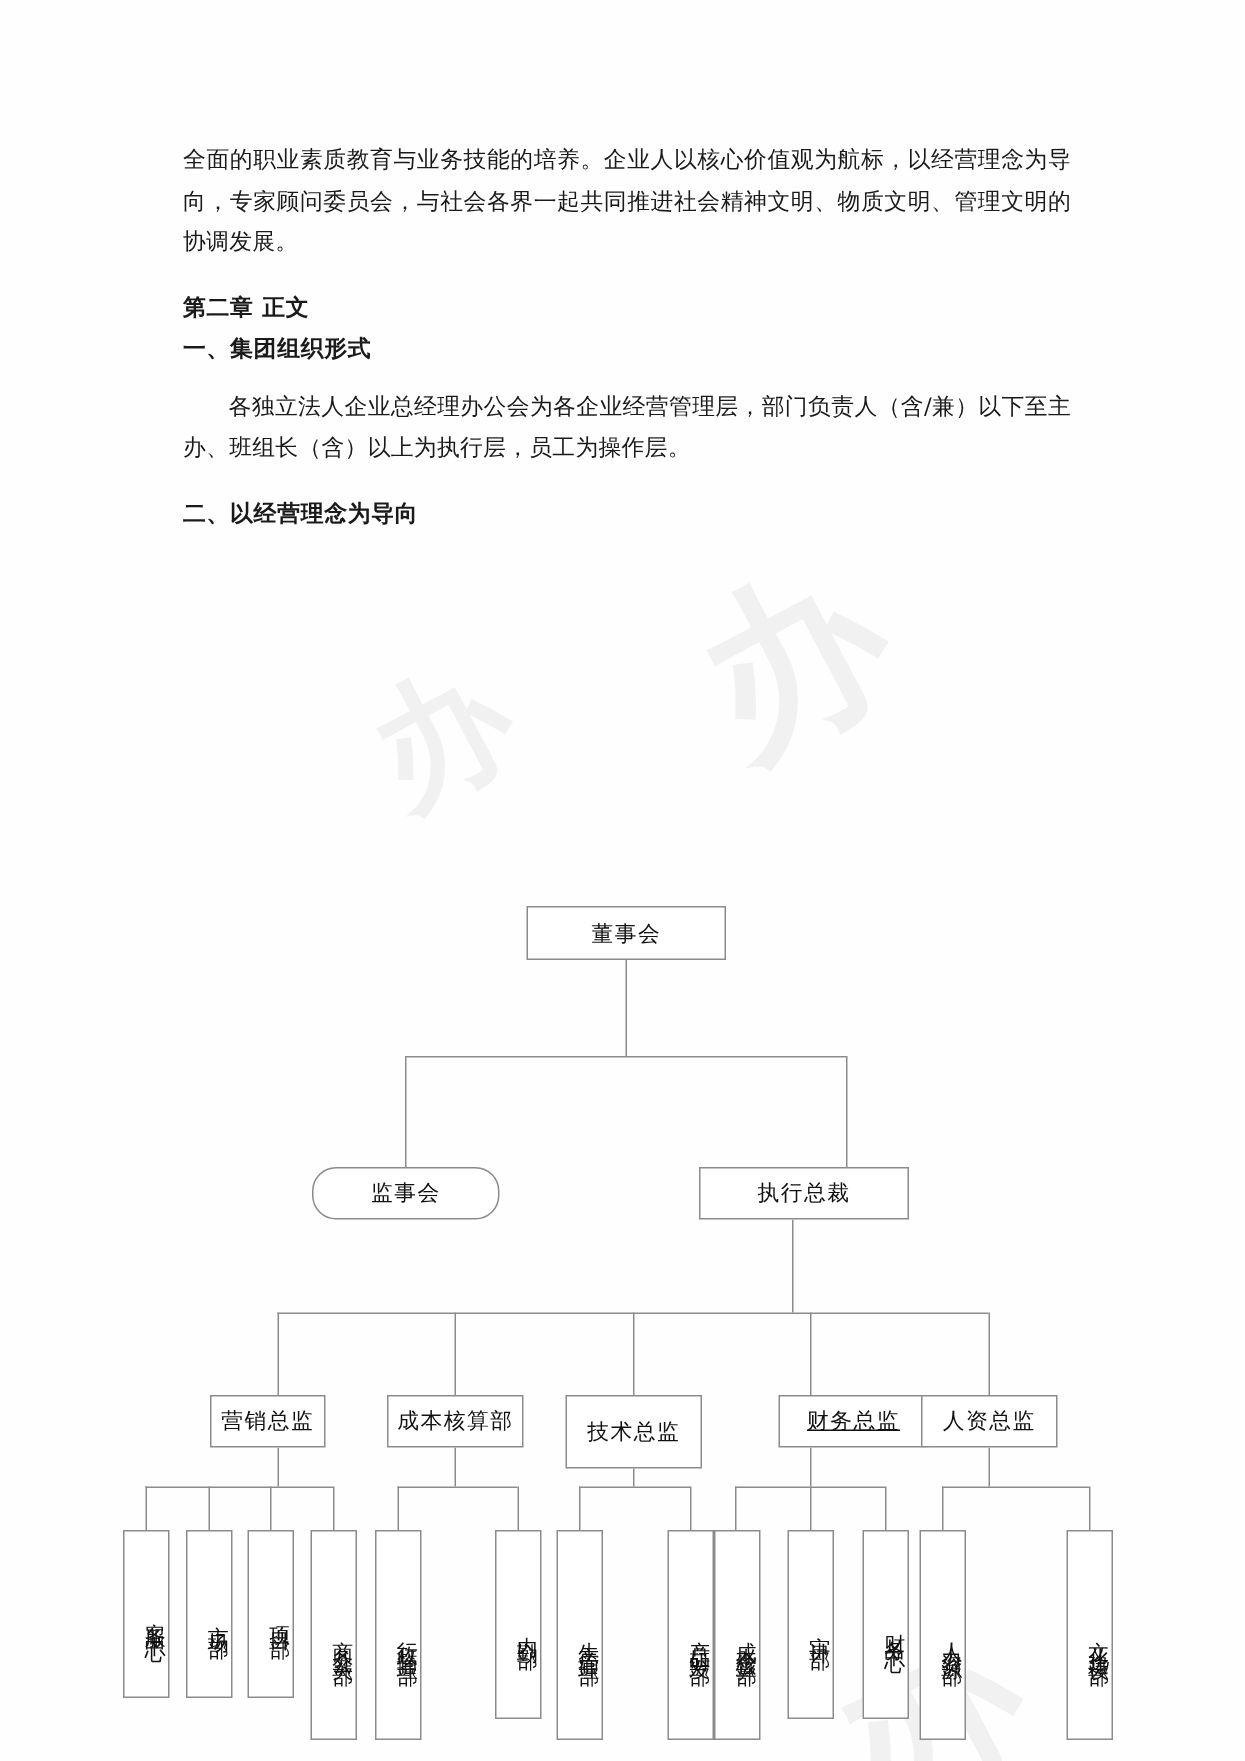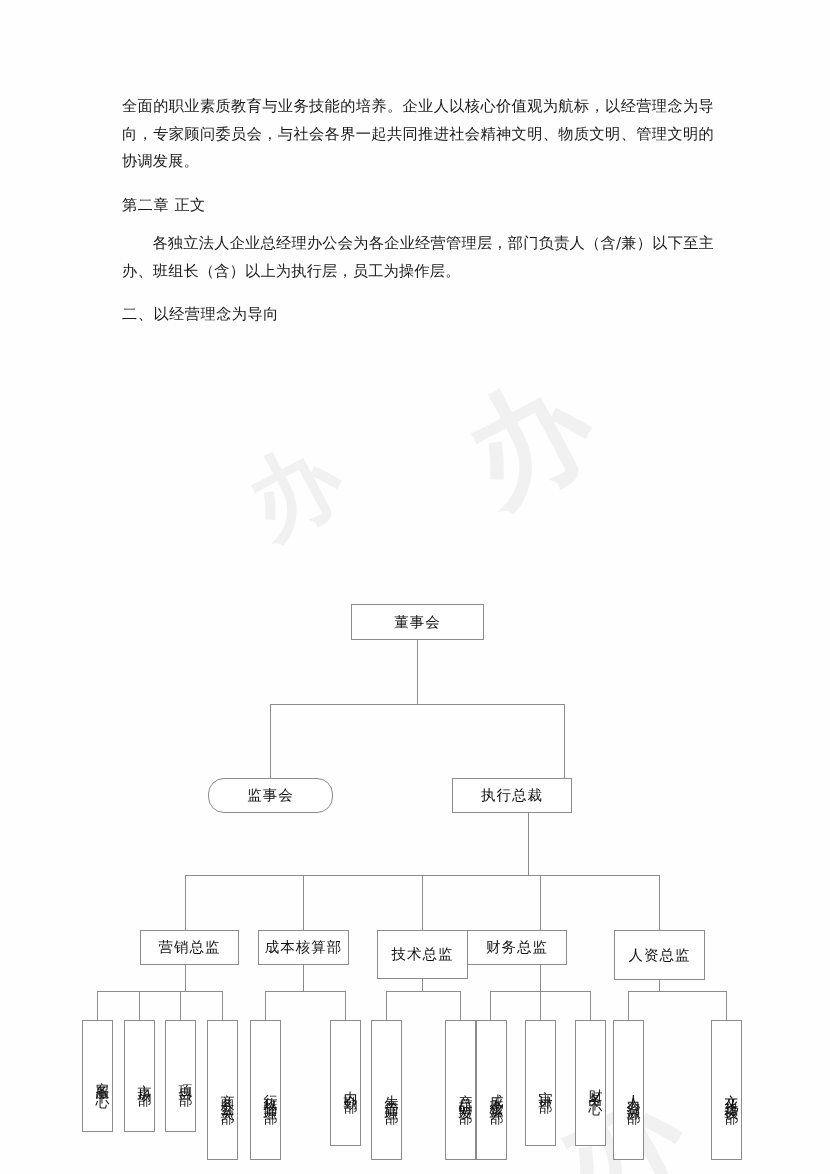--- a/index.html
+++ b/index.html
@@ -59,21 +59,21 @@
     text-justify: inter-ideograph;
   }
   p.indent { text-indent: 2em; }
   .gap-sm { height: 11px; }
   .gap-md { height: 16px; }
 
   h2.heading {
     margin: 0;
     font-size: 15.2px;
     line-height: 27.5px;
-    font-weight: normal;
+    font-weight: bold;
     letter-spacing: 0.5px;
   }
 
   
   .chart {
     position: absolute;
     left: 0;
     top: 560px;
     width: 830px;
     height: 580px;
@@ -119,20 +119,21 @@
 
   <div class="content">
 
     <div class="textblock">
 
       <p class="para">全面的职业素质教育与业务技能的培养。企业人以核心价值观为航标，以经营理念为导向，专家顾问委员会，与社会各界一起共同推进社会精神文明、物质文明、管理文明的协调发展。</p>
 
       <div class="gap-md"></div>
 
       <h2 class="heading">第二章  正文</h2>
+      <h2 class="heading">一、集团组织形式</h2>
 
       <div class="gap-sm"></div>
 
       <p class="para indent">各独立法人企业总经理办公会为各企业经营管理层，部门负责人（含/兼）以下至主办、班组长（含）以上为执行层，员工为操作层。</p>
 
       <div class="gap-md"></div>
 
       <h2 class="heading">二、以经营理念为导向</h2>
     </div>
 
@@ -141,37 +142,37 @@
       <div class="node" style="left:351px; top:44px; width:133px; height:36px;">董事会</div>
 
       <div class="line v" style="left:417px; top:80px; height:64px;"></div>
 
       <div class="line h" style="left:270px; top:144px; width:294px;"></div>
 
       <div class="line v" style="left:270px; top:144px; height:74px;"></div>
       <div class="line v" style="left:564px; top:144px; height:74px;"></div>
 
       <div class="node" style="left:208px; top:218px; width:125px; height:35px;border-radius:16px;">监事会</div>
-      <div class="node" style="left:452px; top:218px; width:120px; height:35px;">执行总裁</div>
+      <div class="node" style="left:466px; top:218px; width:140px; height:35px;">执行总裁</div>
 
       <div class="line v" style="left:528px; top:253px; height:62px;"></div>
 
       <div class="line h" style="left:185px; top:315px; width:474px;"></div>
 
       <div class="line v" style="left:185px; top:315px; height:55px;"></div>
       <div class="line v" style="left:303px; top:315px; height:55px;"></div>
       <div class="line v" style="left:422px; top:315px; height:55px;"></div>
       <div class="line v" style="left:540px; top:315px; height:55px;"></div>
       <div class="line v" style="left:659px; top:315px; height:55px;"></div>
 
-      <div class="node" style="left:140px; top:370px; width:99px; height:35px;">营销总监</div>
+      <div class="node" style="left:140px; top:370px; width:77px; height:35px;">营销总监</div>
       <div class="node" style="left:258px; top:370px; width:91px; height:35px;">成本核算部</div>
       <div class="node" style="left:377px; top:370px; width:91px; height:49px;">技术总监</div>
-      <div class="node" style="left:467px; top:370px; width:100px; height:35px;">财务总监</div>
-      <div class="node" style="left:614px; top:370px; width:91px; height:50px;">人资总监</div>
+      <div class="node" style="left:519px; top:370px; width:100px; height:35px;text-decoration:underline;">财务总监</div>
+      <div class="node" style="left:614px; top:370px; width:91px; height:35px;">人资总监</div>
 
       <div class="line v" style="left:185px; top:405px; height:26px;"></div>
       <div class="line h" style="left:97px; top:431px; width:125px;"></div>
       <div class="line v" style="left:97px; top:431px; height:29px;"></div>
       <div class="line v" style="left:139px; top:431px; height:29px;"></div>
       <div class="line v" style="left:180px; top:431px; height:29px;"></div>
       <div class="line v" style="left:222px; top:431px; height:29px;"></div>
 
       <div class="node vertical" style="left:82px; top:460px; width:31px; height:112px;">客服中心</div>
       <div class="node vertical" style="left:124px; top:460px; width:31px; height:112px;">市场部</div>

